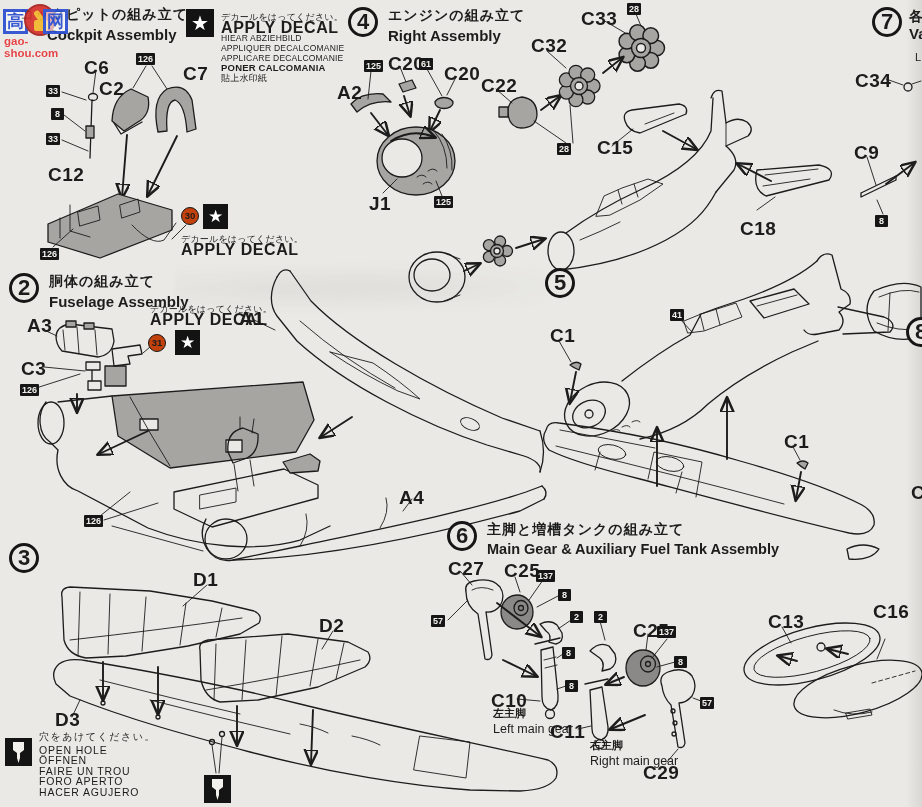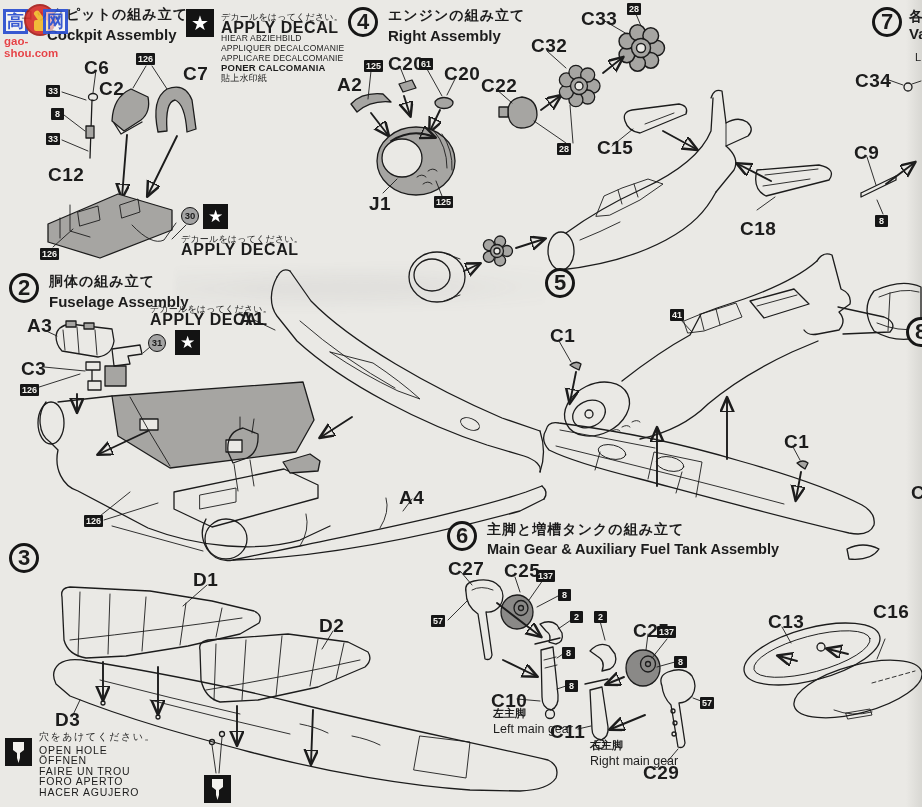--- a/index.html
+++ b/index.html
@@ -17,21 +17,21 @@
   .step-hd{position:absolute;display:flex;gap:10px;align-items:flex-start}
   .stc{flex:0 0 auto;width:30px;height:30px;border:3px solid #161616;border-radius:50%;
        font-size:22px;font-weight:700;text-align:center;line-height:24px;background:#eae9e5}
   .stc.lone{position:absolute}
   .stt .jp{font-size:14px;font-weight:700;letter-spacing:1px;white-space:nowrap}
   .stt .en{font-size:15px;font-weight:700;margin-top:2px;white-space:nowrap}
   .plbl{position:absolute;font-size:19px;font-weight:700;letter-spacing:.5px;white-space:nowrap}
   .badge{position:absolute;background:#161616;color:#f3f2ee;font-size:9px;font-weight:700;
          line-height:12px;padding:0 2px;min-width:13px;text-align:center;border-radius:1px}
   .cref{position:absolute;width:18px;height:18px;border:1.5px solid #161616;border-radius:50%;
-        font-size:9.5px;font-weight:700;text-align:center;line-height:15px;background:#a3a3a3}
+        font-size:9.5px;font-weight:700;text-align:center;line-height:15px;background:#c2410c}
   .star{position:absolute;background:#131313;color:#fff;display:flex;align-items:center;justify-content:center}
   .decal{position:absolute;font-size:8.5px;line-height:10px;letter-spacing:.2px;white-space:nowrap}
   .decal .d-jp{font-size:9px;margin-bottom:1px}
   .decal .d-big{font-size:16px;font-weight:600;letter-spacing:.6px}
   .decal .d-mid{font-size:9.5px;font-weight:600}
   .oh{position:absolute;font-size:10.5px;line-height:10.5px;letter-spacing:.8px;white-space:nowrap}
   .oh .oh-jp{font-size:10px;letter-spacing:1.5px;margin-bottom:2px}
   .drill{position:absolute;width:27px;height:28px;background:#141414;display:flex;align-items:center;justify-content:center}
   .gearcap{position:absolute;white-space:nowrap}
   .gearcap .cj{font-size:11px;font-weight:600}
@@ -394,21 +394,21 @@
     </div>
     <div class="wm-box" style="left:40px">网</div>
     <div class="wm-site">gao-shou.com</div>
   </div>
 
   <div id="annots">
       <div class="plbl" style="left: 84px; top: 57px;">C6</div>
       <div class="plbl" style="left: 99px; top: 78px;">C2</div>
       <div class="plbl" style="left: 183px; top: 63px;">C7</div>
       <div class="plbl" style="left: 48px; top: 164px;">C12</div>
-      <div class="plbl" style="left: 337px; top: 74px;">A2</div>
+      <div class="plbl" style="left: 337px; top: 82px;">A2</div>
       <div class="plbl" style="left: 388px; top: 53px;">C20</div>
       <div class="plbl" style="left: 444px; top: 63px;">C20</div>
       <div class="plbl" style="left: 481px; top: 75px;">C22</div>
       <div class="plbl" style="left: 531px; top: 35px;">C32</div>
       <div class="plbl" style="left: 581px; top: 8px;">C33</div>
       <div class="plbl" style="left: 597px; top: 137px;">C15</div>
       <div class="plbl" style="left: 740px; top: 218px;">C18</div>
       <div class="plbl" style="left: 369px; top: 193px;">J1</div>
       <div class="plbl" style="left: 855px; top: 70px;">C34</div>
       <div class="plbl" style="left: 854px; top: 142px;">C9</div>

